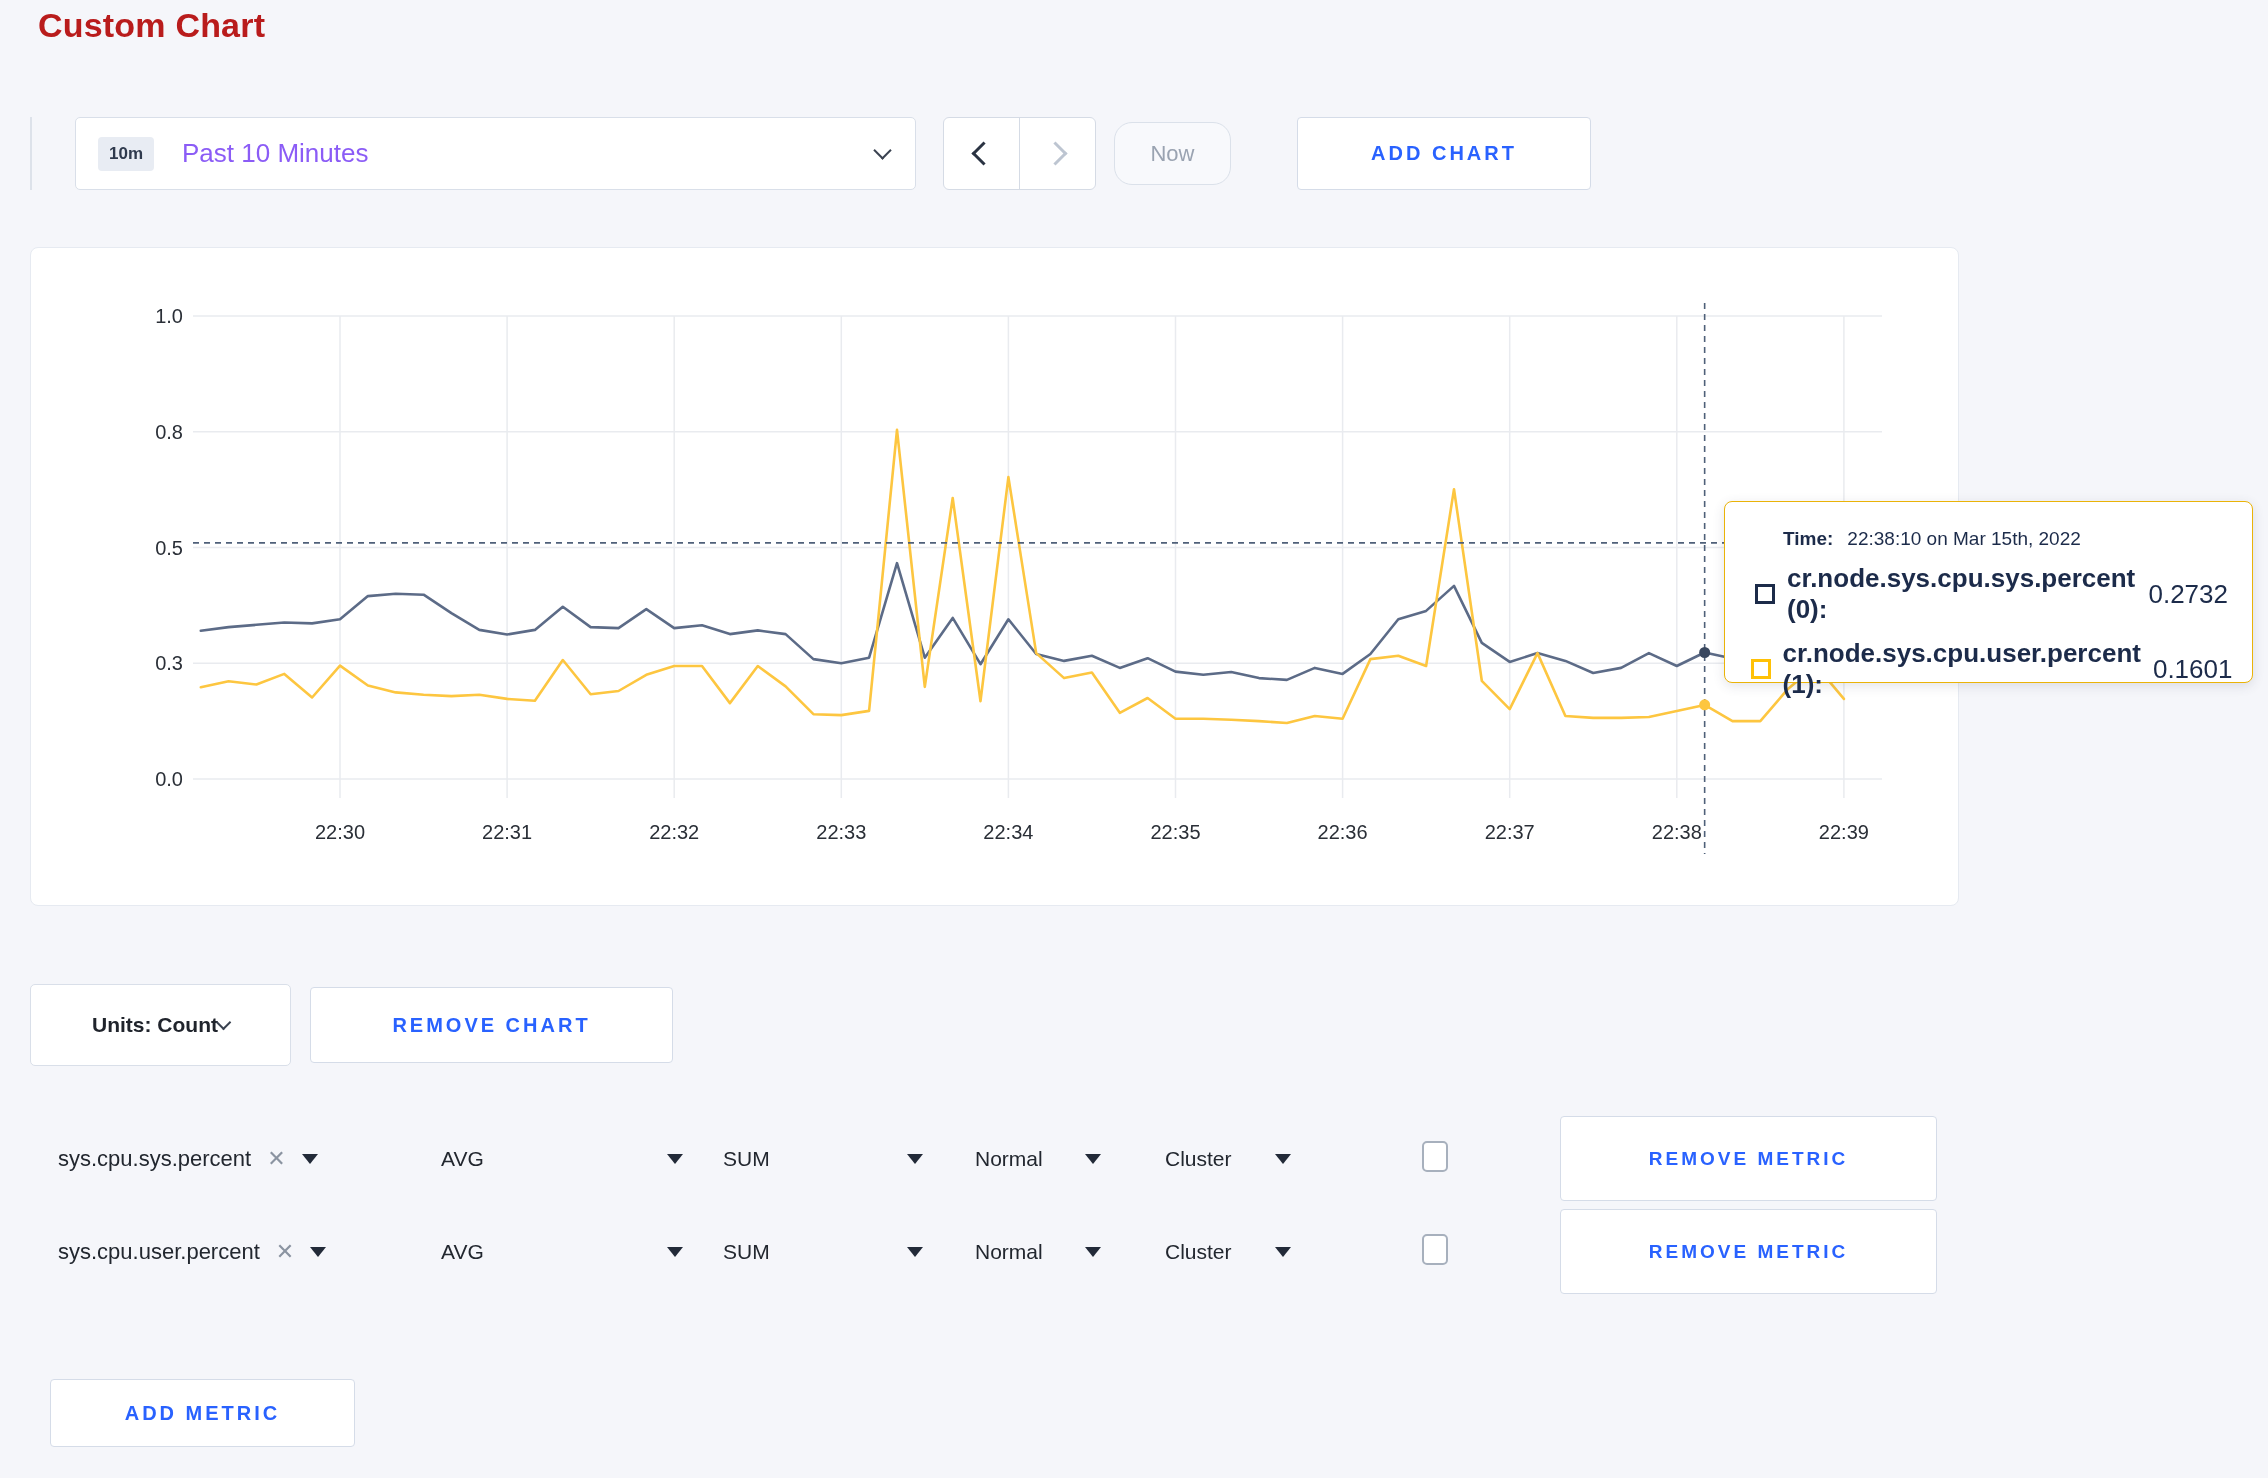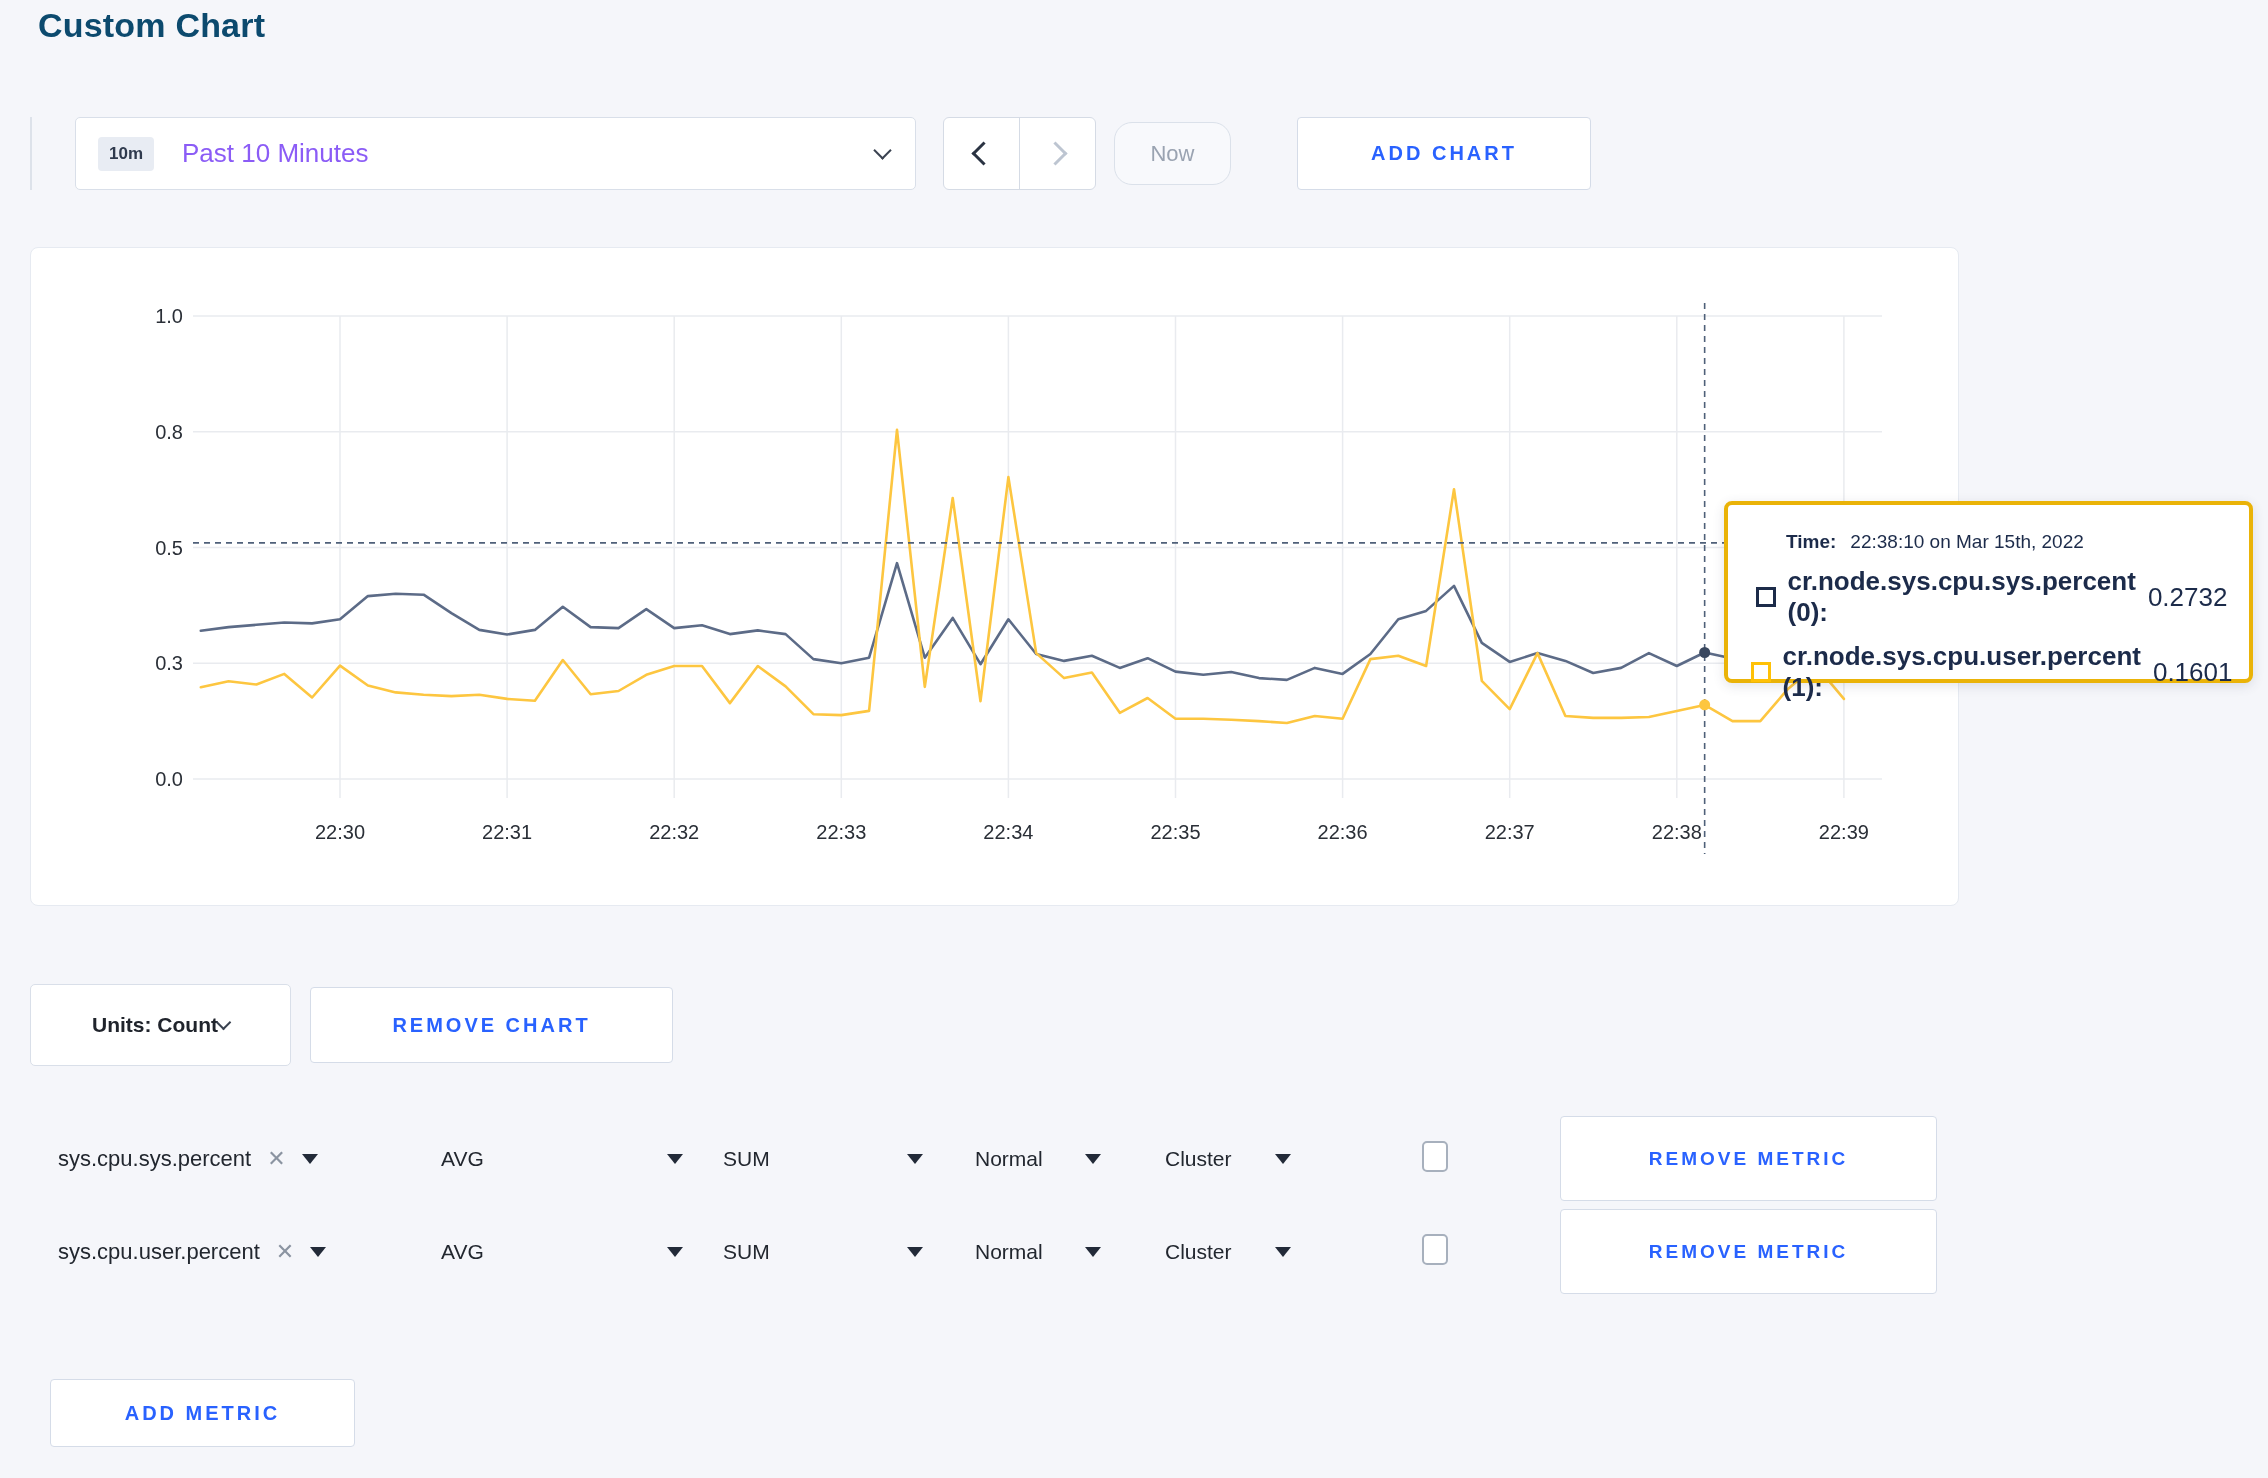--- a/index.html
+++ b/index.html
@@ -9,21 +9,21 @@
     font-family:"Liberation Sans", sans-serif;
     color:#20242c;
     position:relative;
     overflow:hidden;
   }
   #app{position:absolute;inset:0;}
 
   
   .page-title{
     position:absolute;left:38px;top:6px;
-    font-size:34px;font-weight:700;color:#0c4a6e;letter-spacing:.2px;
+    font-size:34px;font-weight:700;color:#b91c1c;letter-spacing:.2px;
   }
 
   
   .toolbar-divider{position:absolute;left:30px;top:117px;width:2px;height:73px;background:#dde2ea;}
   .time-select{
     position:absolute;left:75px;top:117px;width:841px;height:73px;
     background:#fff;border:1px solid #d9dfe9;border-radius:5px;
     display:flex;align-items:center;box-sizing:border-box;padding:0 26px 0 22px;cursor:pointer;
   }
   .time-badge{
@@ -57,21 +57,21 @@
   
   .chart-card{
     position:absolute;left:30px;top:247px;width:1927px;height:657px;
     background:#fff;border:1px solid #e6eaf1;border-radius:8px;
   }
   .chart-card svg{position:absolute;left:0;top:0;}
 
   
   .tooltip{
     position:absolute;left:1693px;top:253px;width:529px;height:182px;
-    background:#fff;border:4px solid #eab308;border-radius:8px;
+    background:#fff;border:1px solid #eab308;border-radius:8px;
     box-shadow:0 3px 12px rgba(55,65,90,.14);
     box-sizing:border-box;padding:26px 24px 0 30px;
     display:flex;flex-direction:column;gap:13px;z-index:6;
     color:#1c2b4a;
   }
   .tt-time{display:flex;align-items:center;margin-left:28px;font-size:19px;}
   .tt-time .lbl{font-weight:700;margin-right:14px;}
   .tt-row{display:flex;align-items:center;font-size:26px;justify-content:center;}
   .swatch{width:14px;height:14px;border:3px solid #1c2b49;margin-right:12px;flex:0 0 auto;}
   .swatch.yellow{border-color:#ffc106;}

